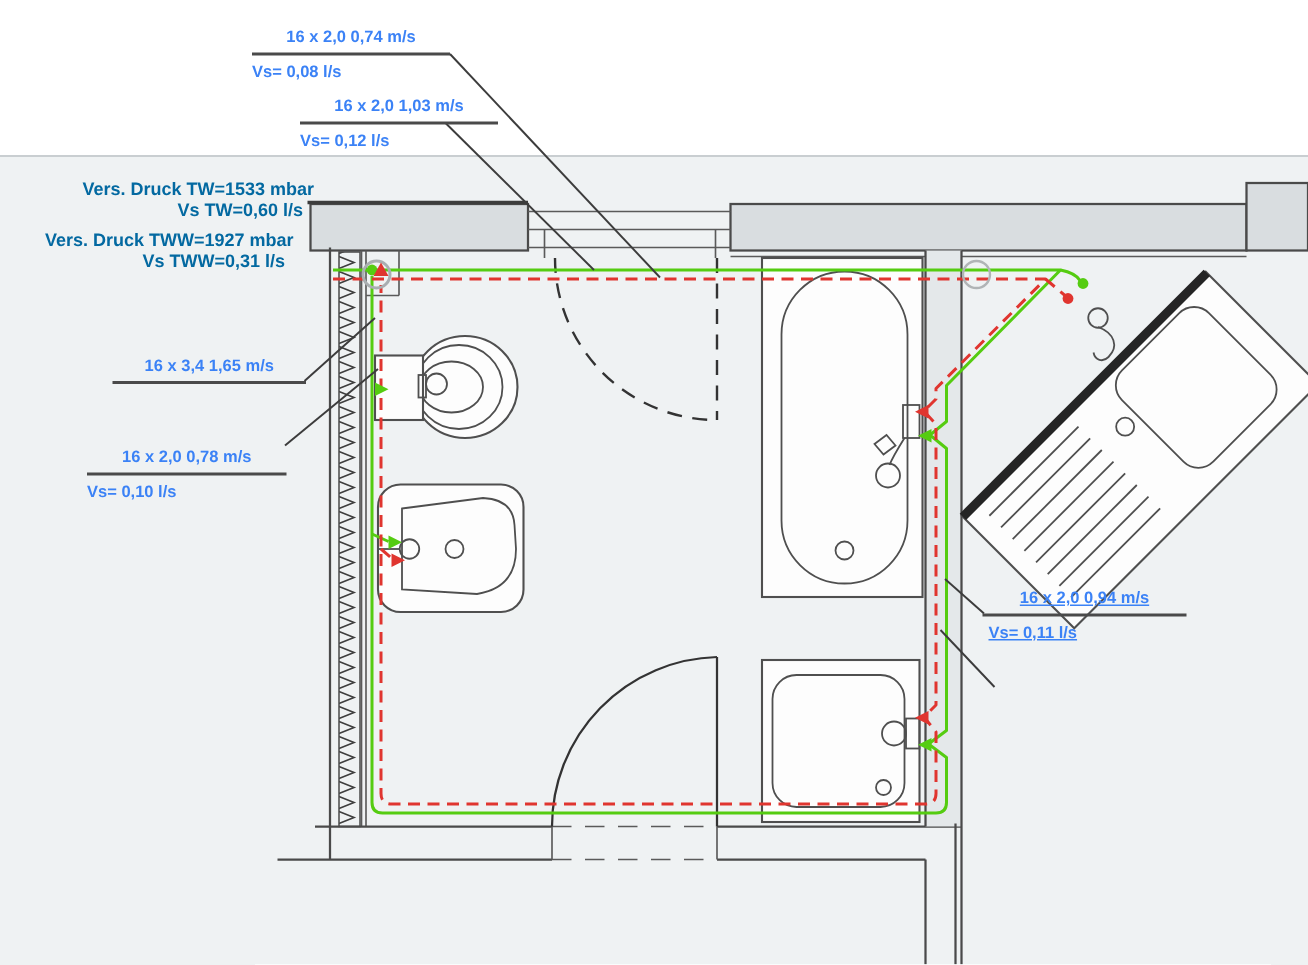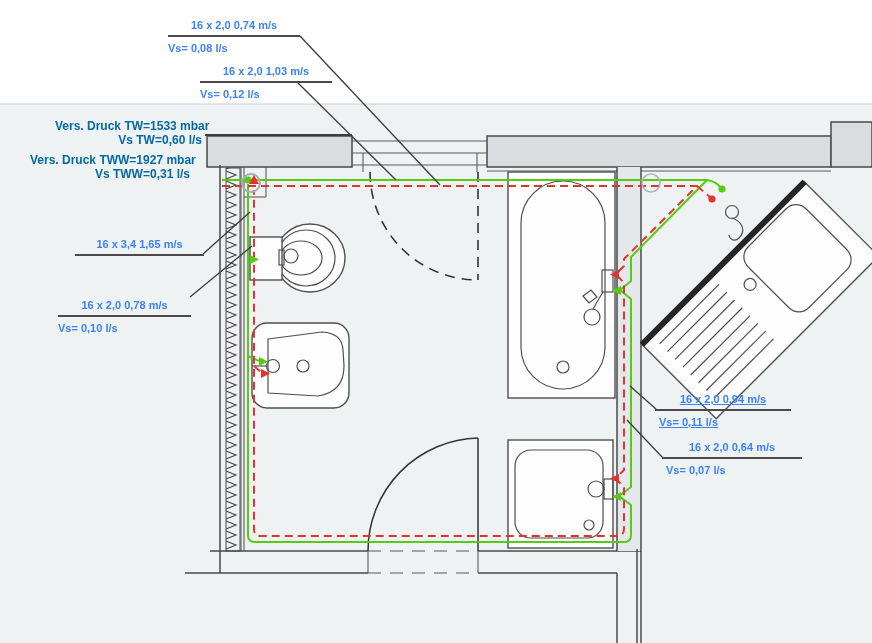--- a/index.html
+++ b/index.html
@@ -231,18 +231,14 @@
 </div>
 <div class="anno" style="left:58px;top:296px;width:133px;">
   <span class="l1">16 x 2,0 0,78 m/s</span>
   <span class="l2">Vs= 0,10 l/s</span>
 </div>
 
 <div class="anno leftalign" style="left:655px;top:390px;width:136px;text-decoration:underline;">
   <span class="l1">16 x 2,0 0,94 m/s</span>
   <span class="l2">Vs= 0,11 l/s</span>
 </div>
-<div class="anno leftalign" style="left:662px;top:438px;width:140px;">
-  <span class="l1">16 x 2,0 0,64 m/s</span>
-  <span class="l2">Vs= 0,07 l/s</span>
-</div>
 
 </div>
 
 </body></html>

